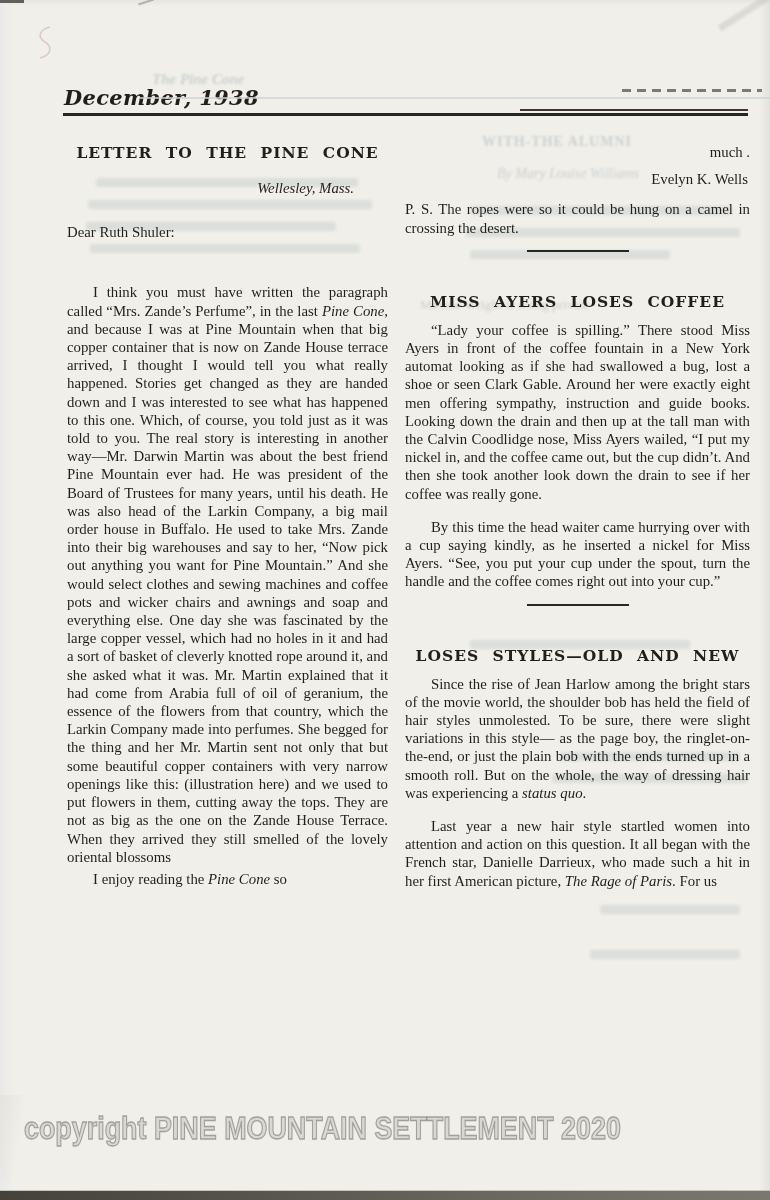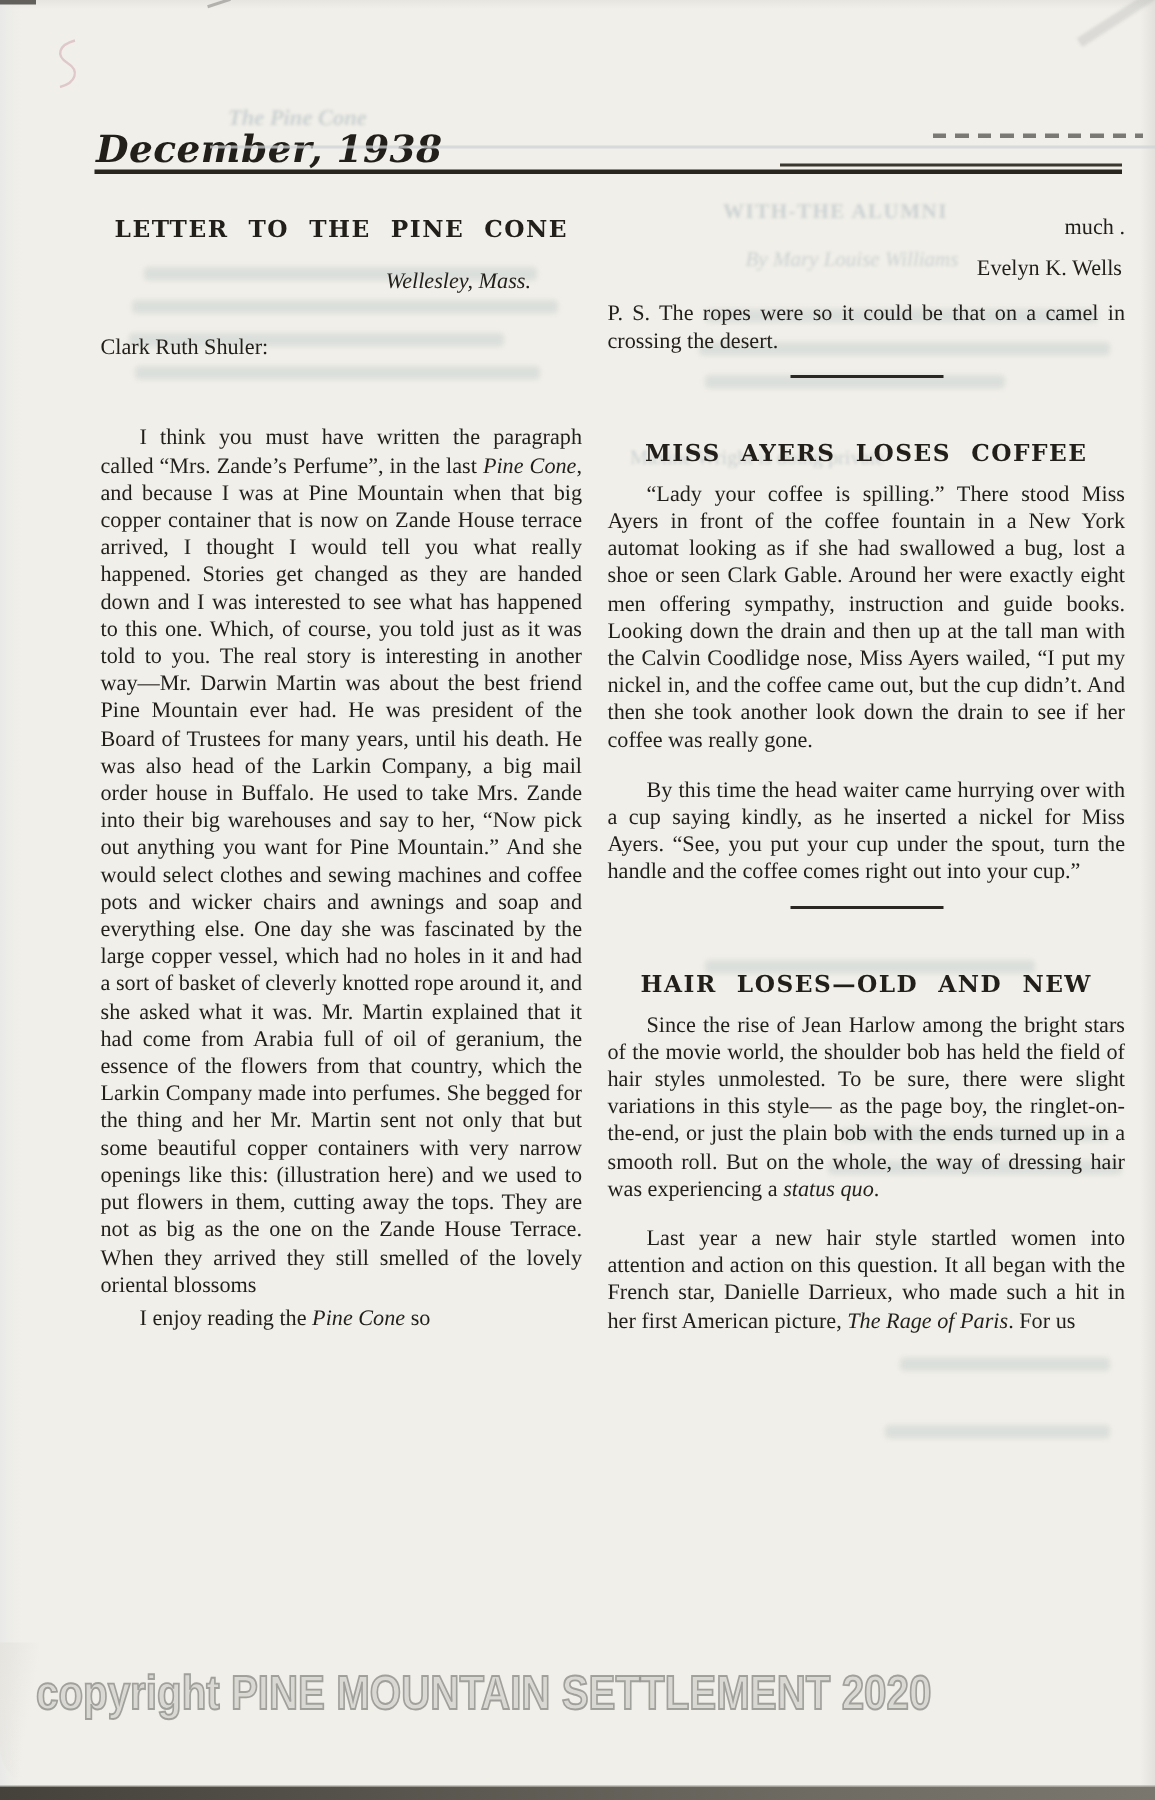--- a/index.html
+++ b/index.html
@@ -29,21 +29,21 @@
     background:linear-gradient(100deg,#e6e4de 0%,rgba(241,239,233,0) 65%);
     border-bottom-left-radius:60px;}
 
   .ghost{position:absolute;color:rgba(150,170,178,.42);filter:blur(1px);white-space:nowrap;
     font-family:"Liberation Serif",serif;}
   .ghost-bar{position:absolute;background:rgba(158,176,182,.26);filter:blur(1.6px);border-radius:3px;height:9px;}
 
   
   .date-header{position:absolute;left:64px;top:85px;
     font-family:"DejaVu Serif",serif;font-weight:bold;font-style:italic;
-    font-size:25px;letter-spacing:.3px;}
+    font-size:21px;letter-spacing:.3px;}
   .rule-faint{position:absolute;left:140px;top:97px;width:630px;height:2px;background:#ccd3d5;opacity:.75;}
   .rule-dash{position:absolute;left:622px;top:89px;width:140px;height:3px;opacity:.65;
     background:repeating-linear-gradient(90deg,#3c3a35 0 9px,rgba(0,0,0,0) 9px 15px);}
   .rule-extra{position:absolute;left:520px;top:109px;width:228px;height:2px;background:#3a372f;}
   .rule-main{position:absolute;left:63px;top:113px;width:685px;height:3px;background:#29261f;}
 
   
   .col{position:absolute;font-size:14.8px;line-height:18.2px;text-align:justify;}
   .col-left{left:67px;top:143px;width:321px;}
   .col-right{left:405px;top:143px;width:345px;}
@@ -107,39 +107,39 @@
 
   <div class="date-header">December, 1938</div>
   <div class="rule-faint"></div>
   <div class="rule-dash"></div>
   <div class="rule-extra"></div>
   <div class="rule-main"></div>
 
   <div class="col col-left">
     <div class="article-title">LETTER TO THE PINE CONE</div>
     <div class="dateline">Wellesley, Mass.</div>
-    <div class="salutation">Clark Ruth Shuler:</div>
+    <div class="salutation">Dear Ruth Shuler:</div>
     <div class="body-par">I think you must have written the paragraph called “Mrs. Zande’s Perfume”, in the last <i>Pine Cone</i>, and because I was at Pine Mountain when that big copper container that is now on Zande House terrace arrived, I thought I would tell you what really happened.  Stories get changed as they are handed down and I was interested to see what has happened to this one.  Which, of course, you told just as it was told to you.  The real story is interesting in another way—Mr. Darwin Martin was about the best friend Pine Mountain ever had. He was president of the Board of Trustees for many years, until his death.  He was also head of the Larkin Company, a big mail order house in Buffalo.  He used to take Mrs. Zande into their big warehouses and say to her, “Now pick out anything you want for Pine Mountain.” And she would select clothes and sewing machines and coffee pots and wicker chairs and awnings and soap and everything else.  One day she was fascinated by the large copper vessel, which had no holes in it and had a sort of basket of cleverly knotted rope around it, and she asked what it was.  Mr. Martin explained that it had come from Arabia full of oil of geranium, the essence of the flowers from that country, which the Larkin Company made into perfumes.  She begged for the thing and her Mr. Martin sent not only that but some beautiful copper containers with very narrow openings like this:  (illustration here) and we used to put flowers in them, cutting away the tops.  They are not as big as the one on the Zande House Terrace.  When they arrived they still smelled of the lovely oriental blossoms</div>
     <div class="closing-line">I enjoy reading the <i>Pine Cone</i> so</div>
   </div>
 
   <div class="col col-right">
     <div class="continuation">much .</div>
     <div class="signature">Evelyn K. Wells</div>
-    <div class="postscript">P. S. The ropes were so it could be that on a camel in crossing the desert.</div>
+    <div class="postscript">P. S. The ropes were so it could be hung on a camel in crossing the desert.</div>
 
     <div class="divider"></div>
 
     <div class="article-title rc-title">MISS AYERS LOSES COFFEE</div>
     <div class="rc-par">“Lady your coffee is spilling.” There stood Miss Ayers in front of the coffee fountain in a New York automat looking as if she had swallowed a bug, lost a shoe or seen Clark Gable. Around her were exactly eight men offering sympathy, instruction and guide books.  Looking down the drain and then up at the tall man with the Calvin Coodlidge nose, Miss Ayers wailed, “I put my nickel in, and the coffee came out, but the cup didn’t. And then she took another look down the drain to see if her coffee was really gone.</div>
     <div class="rc-par2">By this time the head waiter came hurrying over with a cup saying kindly, as he inserted a nickel for Miss Ayers.  “See, you put your cup under the spout, turn the handle and the coffee comes right out into your cup.”</div>
 
     <div class="divider"></div>
 
-    <div class="article-title rc-title">HAIR LOSES—OLD AND NEW</div>
+    <div class="article-title rc-title">LOSES STYLES—OLD AND NEW</div>
     <div class="rc-par">Since the rise of Jean Harlow among the bright stars of the movie world, the shoulder bob has held the field of hair styles unmolested.  To be sure, there were slight variations in this style— as the page boy, the ringlet-on-the-end, or just the plain bob with the ends turned up in a smooth roll. But on the whole, the way of dressing hair was experiencing a <i>status quo</i>.</div>
     <div class="rc-par2">Last year a new hair style startled women into attention and action on this question.  It all began with the French star, Danielle Darrieux, who made such a hit in her first American picture, <i>The Rage of Paris</i>. For us</div>
   </div>
 
   <div class="watermark">copyright PINE MOUNTAIN SETTLEMENT 2020</div>
 
   <div class="bl-corner"></div>
   <div class="bottom-band-hl"></div>
   <div class="bottom-band"></div>
 

